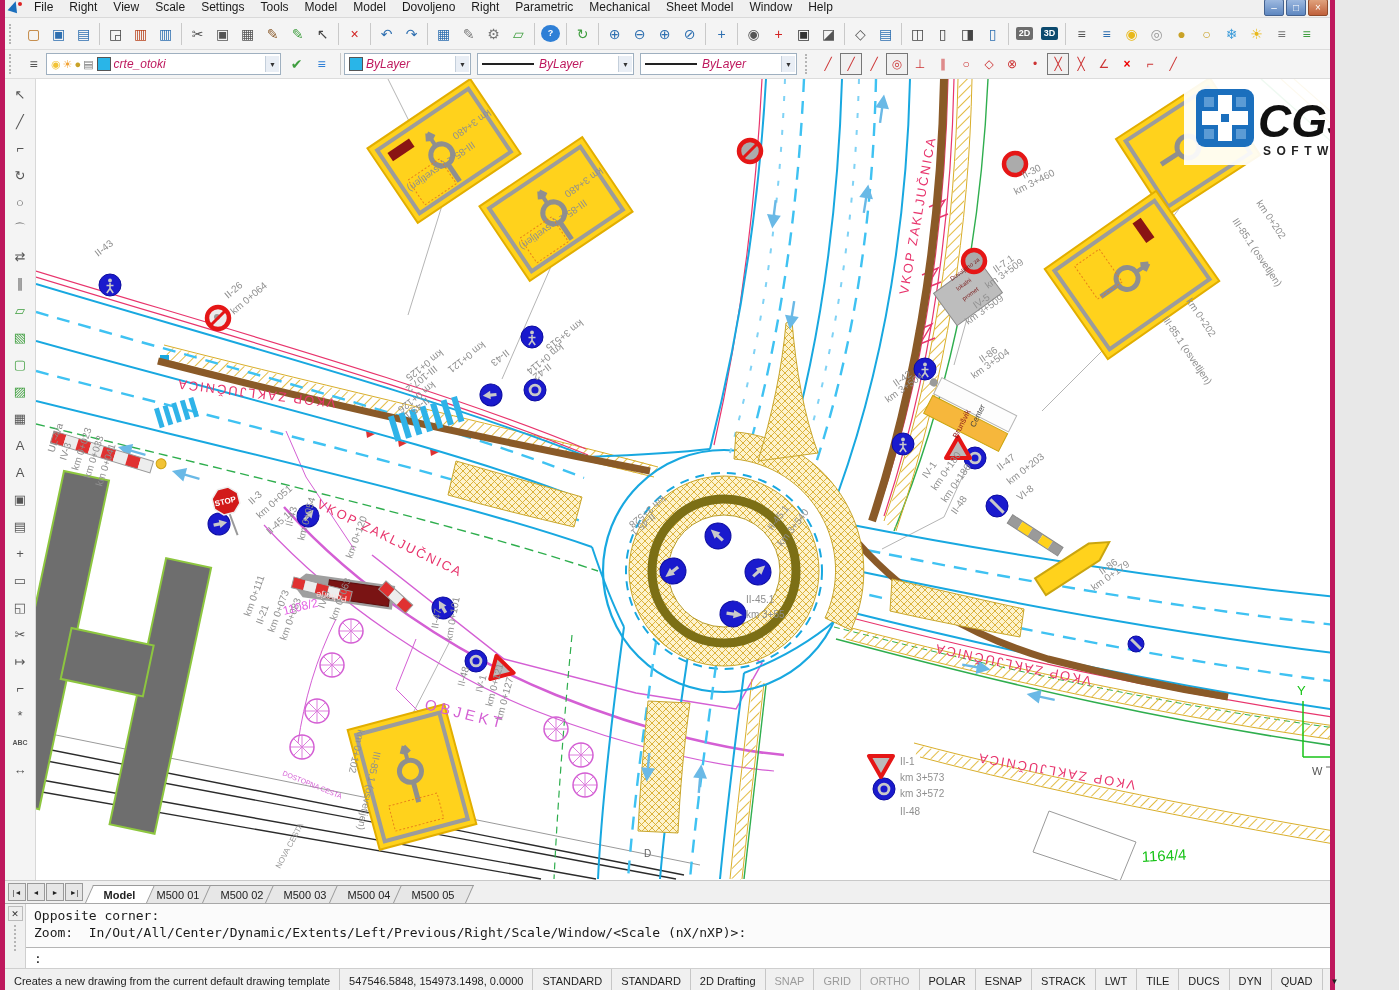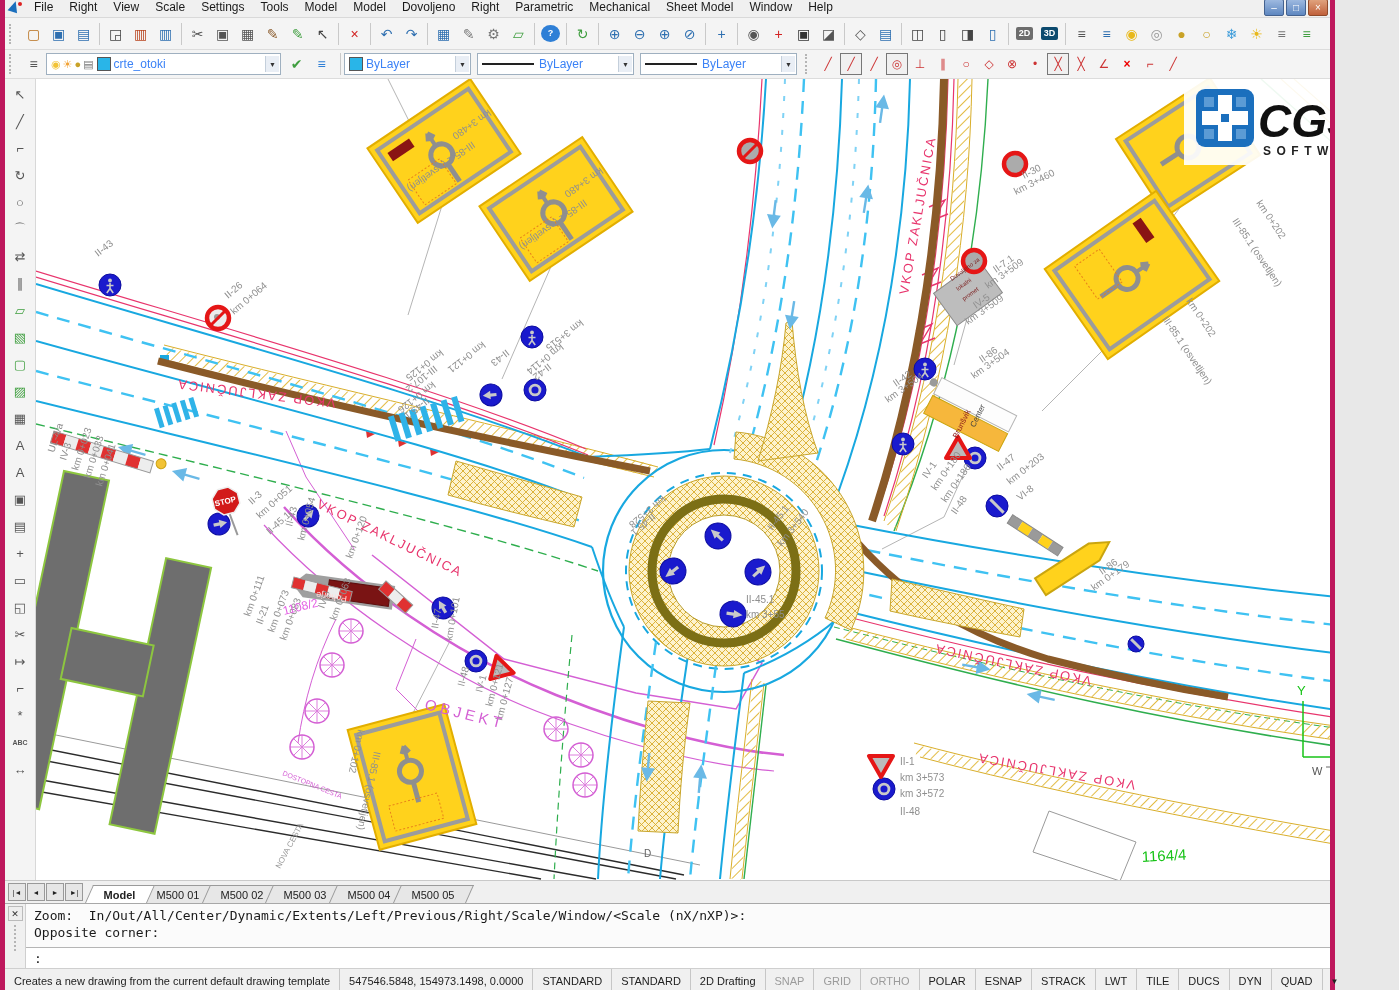--- a/index.html
+++ b/index.html
@@ -21,21 +21,21 @@
   .tb1{height:31px;}
   .tb2{height:28px;font-size:12px;}
   .grip{width:6px;height:20px;border-left:2px dotted #b5b5b5;margin:0 4px 0 2px;flex:none;}
   .tb-sep{width:1px;height:22px;background:#c9c9c9;margin:0 3px;flex:none;}
   .tb-btn{width:23px;height:23px;display:flex;align-items:center;justify-content:center;border:1px solid transparent;border-radius:2px;flex:none;cursor:default;}
   .tb-btn .glyph{font-size:14px;line-height:1;}
   .tb-btn .badge{font-size:9px;font-weight:bold;color:#fff;padding:2px 3px;border-radius:2px;line-height:1;}
   .tb-btn .badge.round{border-radius:50%;width:13px;height:13px;display:flex;align-items:center;justify-content:center;}
 
   .combo{display:flex;align-items:center;background:#fff;border:1px solid #9fb0c0;height:20px;padding:0 1px 0 4px;gap:3px;flex:none;}
-  .combo .val{flex:1;font-size:12px;color:#3b82f6;white-space:nowrap;overflow:hidden;}
+  .combo .val{flex:1;font-size:12px;color:#be185d;white-space:nowrap;overflow:hidden;font-style:italic;}
   .combo .arrow{width:13px;height:16px;display:flex;align-items:center;justify-content:center;font-size:7px;color:#333;background:#e9eef5;border-left:1px solid #c4cfdb;}
   .swatch{width:12px;height:12px;border:1px solid #555;flex:none;}
   .combo .mini{font-size:11px;line-height:1;flex:none;}
   .ltline{width:52px;height:0;border-top:2px solid #222;flex:none;margin-right:2px;}
   .snap-btn{width:20px;height:20px;display:flex;align-items:center;justify-content:center;color:#c33;font-size:12px;border:1px solid transparent;flex:none;}
   .snap-btn.boxed{border:1px solid #777;background:#f0f0f0;}
   .snap-btn.red{color:#e00;font-weight:bold;}
 
   
   .workspace{display:flex;height:801px;flex:none;}
@@ -992,21 +992,21 @@
         <div class="tab"><span>M500 05</span></div>
       </div>
   </div>
 
   <div class="cmdpanel">
     <div class="cmd-left">
       <div class="cmd-x">✕</div>
       <div class="cmd-grip"></div>
     </div>
     <div class="cmd-body">
-      <div class="cmd-hist" id="cmdhist"><div>Zoom:  In/Out/All/Center/Dynamic/Extents/Left/Previous/Right/Scale/Window/&lt;Scale (nX/nXP)&gt;:</div><div>Opposite corner:</div></div>
+      <div class="cmd-hist" id="cmdhist"><div>Opposite corner:</div><div>Zoom:  In/Out/All/Center/Dynamic/Extents/Left/Previous/Right/Scale/Window/&lt;Scale (nX/nXP)&gt;:</div></div>
       <div class="cmd-input">
         <span>:</span>
       </div>
     </div>
   </div>
 
   <div class="statusbar">
     <div class="sb-cell sb-hint">Creates a new drawing from the current default drawing template</div>
     <div class="sb-cell">547546.5848, 154973.1498, 0.0000</div>
     <div class="sb-cell">STANDARD</div>

